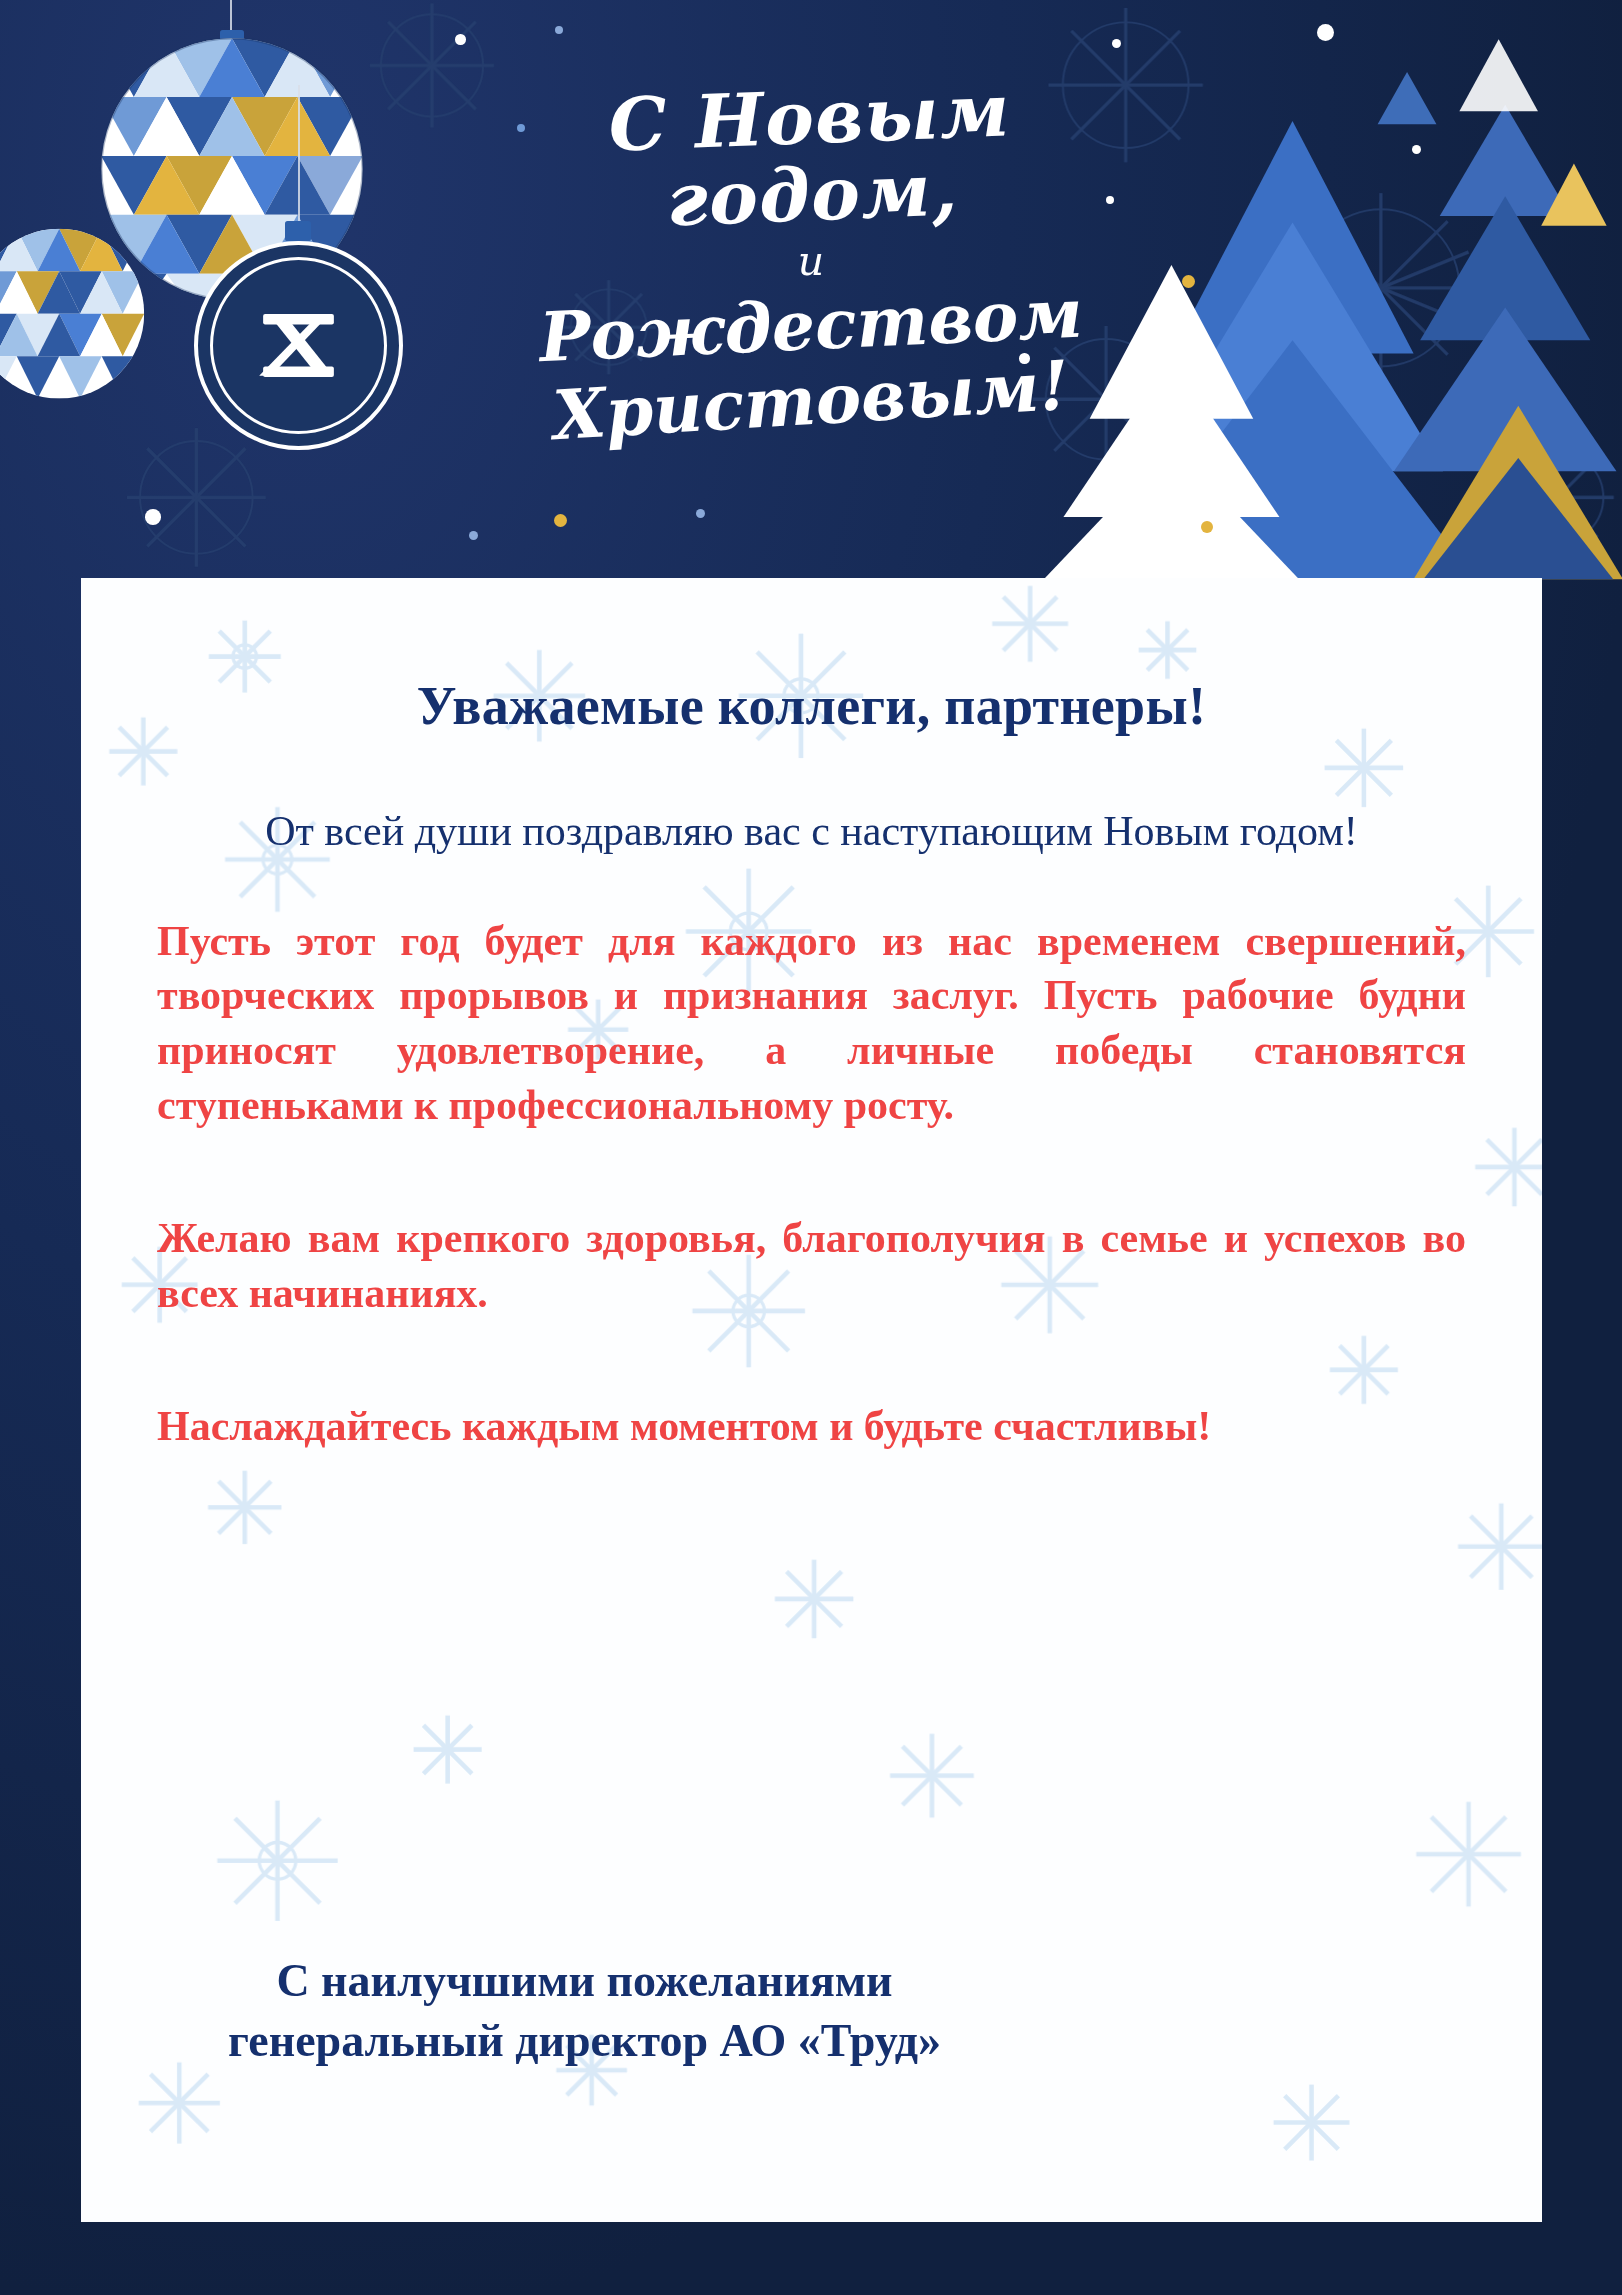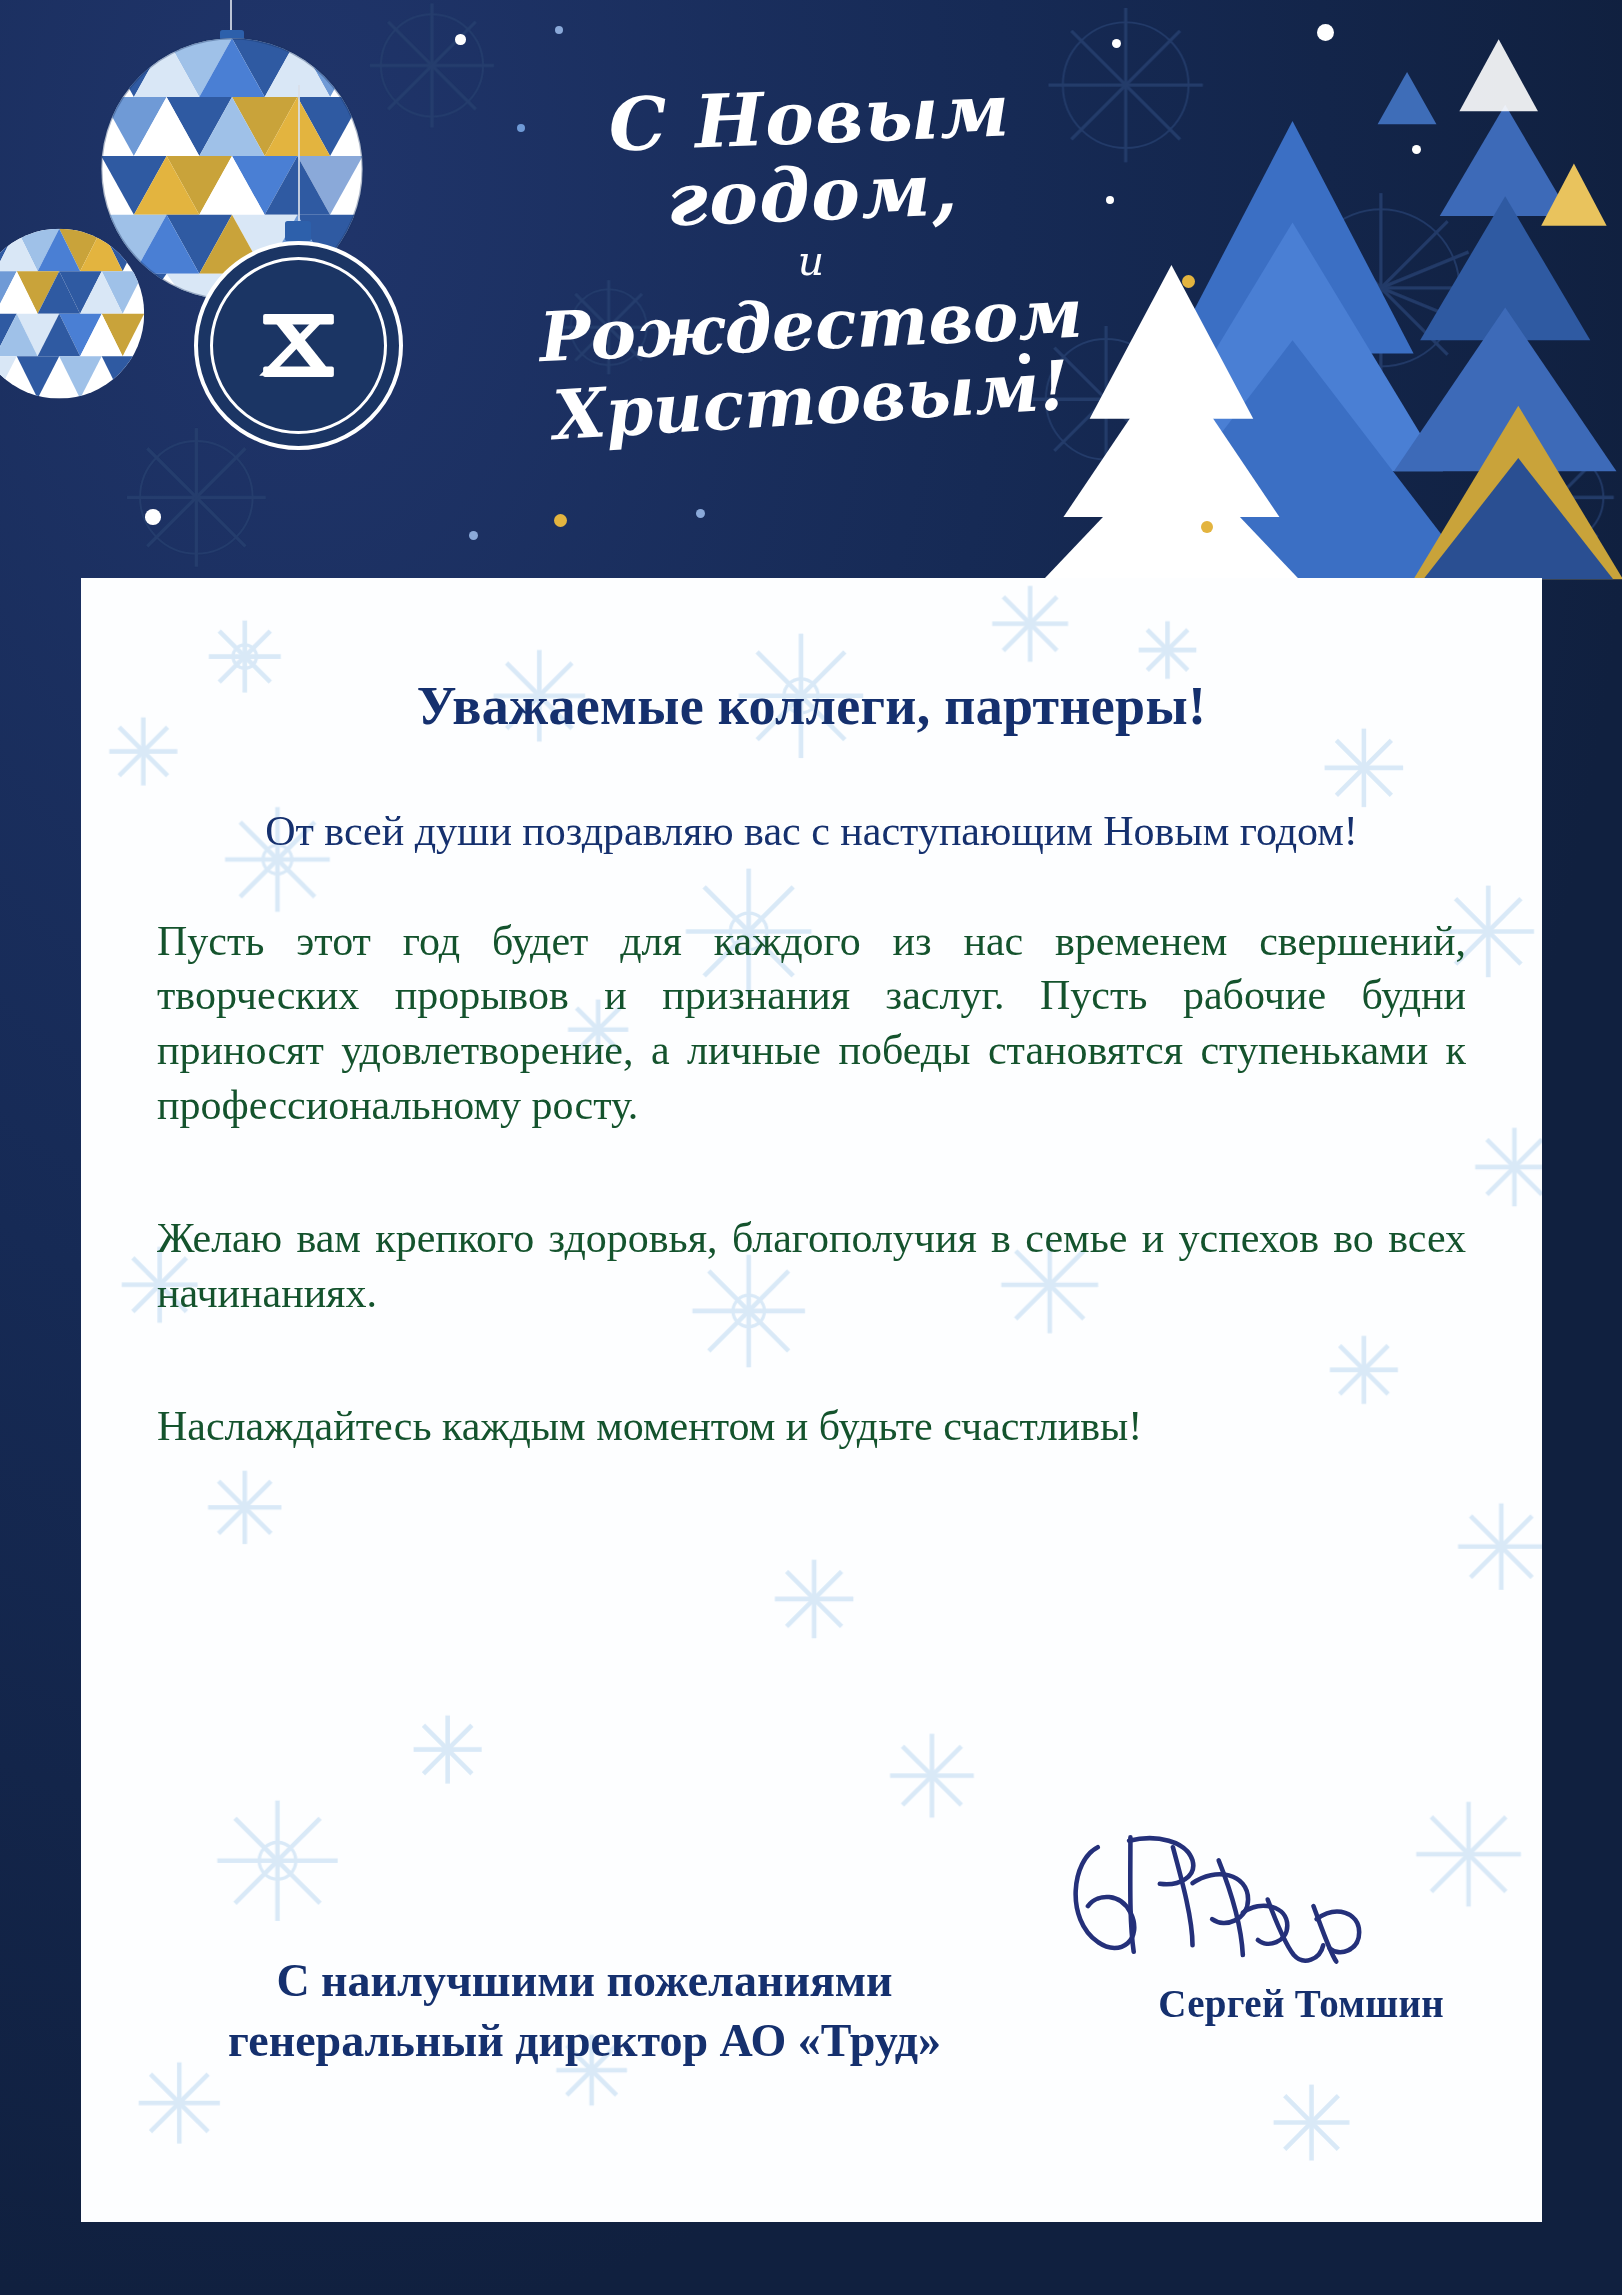--- a/index.html
+++ b/index.html
@@ -160,21 +160,22 @@
     line-height: 1.28;
     color: #15306e;
   }
 
   .para {
     margin-top: 55px;
     text-align: justify;
     text-align-last: left;
     font-size: 42px;
     line-height: 1.30;
-    color: #14532d;
+    color: #ef4444;
+    font-weight: bold;
   }
   .para.tight { margin-top: 79px; }
 
   .sign-block {
     position: absolute;
     left: 147px;
     bottom: 151px;
     font-size: 46px;
     line-height: 1.30;
     color: #15306e;
@@ -598,35 +599,16 @@
       <div class="para">Пусть этот год будет для каждого из нас временем свершений, творческих прорывов и признания заслуг. Пусть рабочие будни приносят удовлетворение, а личные победы становятся ступеньками к профессиональному росту.</div>
       <div class="para tight">Желаю вам крепкого здоровья, благополучия в семье и успехов во всех начинаниях.</div>
       <div class="para tight">Наслаждайтесь каждым моментом и будьте счастливы!</div>
     </div>
 
     <div class="sign-block">
       <div>С наилучшими пожеланиями</div>
       <div>генеральный директор АО «Труд»</div>
     </div>
 
-    <div class="signature">
-      <div class="sig-draw">
-        <svg width="366" height="157" viewBox="0 0 560 240" style="position:absolute;right:26px;top:0;">
-          <g fill="none" stroke="#24307a" stroke-width="7" stroke-linecap="round">
-            <path d="M70 40 C30 60, 20 150, 70 185 C105 210, 140 180, 120 140 C105 110, 70 110, 55 130"></path>
-            <path d="M120 25 C120 90, 118 150, 125 200"></path>
-            <path d="M118 30 C160 20, 205 30, 215 60 C222 85, 195 100, 165 96"></path>
-            <path d="M185 40 C200 95, 215 150, 215 190"></path>
-            <path d="M215 95 C250 70, 300 80, 300 120 C300 150, 265 165, 245 150"></path>
-            <path d="M255 60 C275 110, 290 165, 292 205"></path>
-            <path d="M292 140 C320 120, 360 130, 360 160 C360 185, 330 195, 315 182"></path>
-            <path d="M330 120 C345 160, 358 190, 370 205 C385 222, 410 212, 415 190"></path>
-            <path d="M400 130 C415 170, 425 200, 435 215"></path>
-            <path d="M405 150 C435 128, 470 140, 470 170 C470 198, 440 208, 425 195"></path>
-          </g>
-        </svg>
-      </div>
-      <div class="sig-name">Сергей Томшин</div>
-    </div>
 
   </div>
 </div>
 
 
 </body></html>

